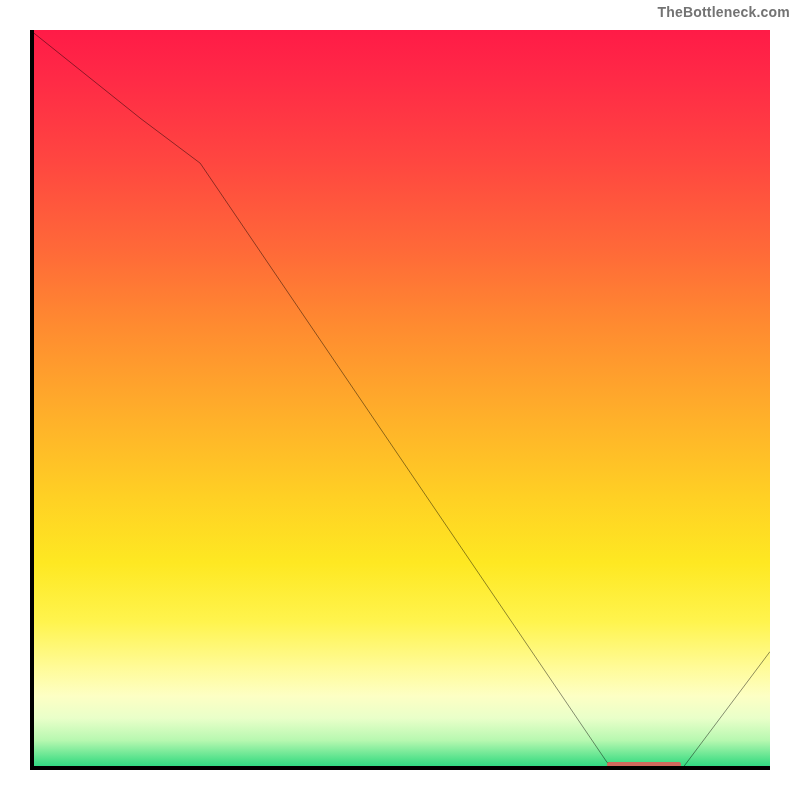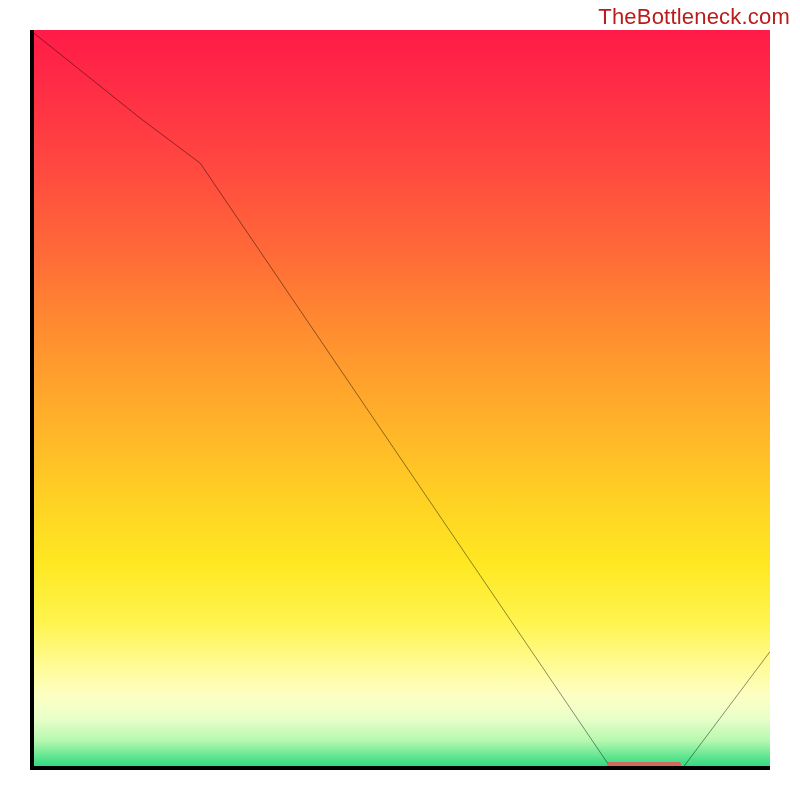--- a/index.html
+++ b/index.html
@@ -12,23 +12,23 @@
   }
   .wrap {
     position: relative;
     width: 800px;
     height: 800px;
   }
   .attribution {
     position: absolute;
     top: 4px;
     right: 10px;
-    font-size: 22px;
-    font-weight: 400;
-    color: #b91c1c;
+    font-size: 14px;
+    font-weight: 700;
+    color: #737373;
     letter-spacing: 0.2px;
   }
   .plot {
     position: absolute;
     left: 30px;
     top: 30px;
     width: 740px;
     height: 740px;
   }
   

